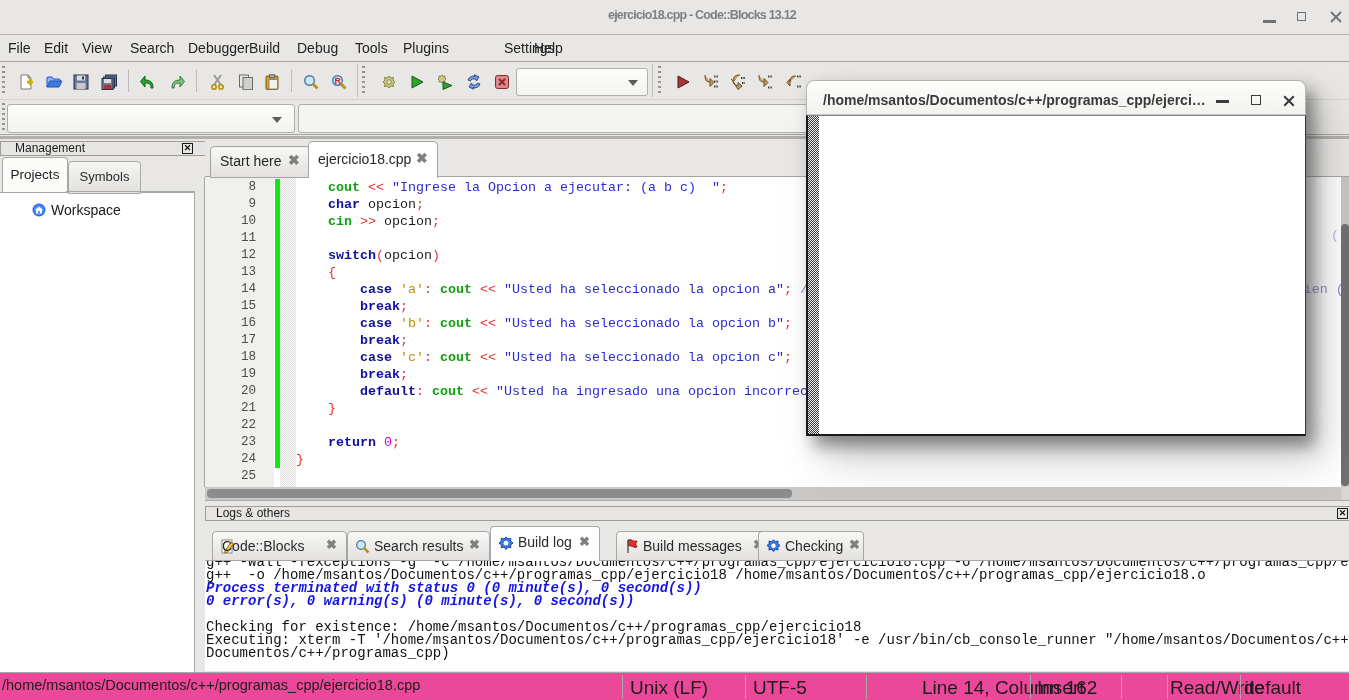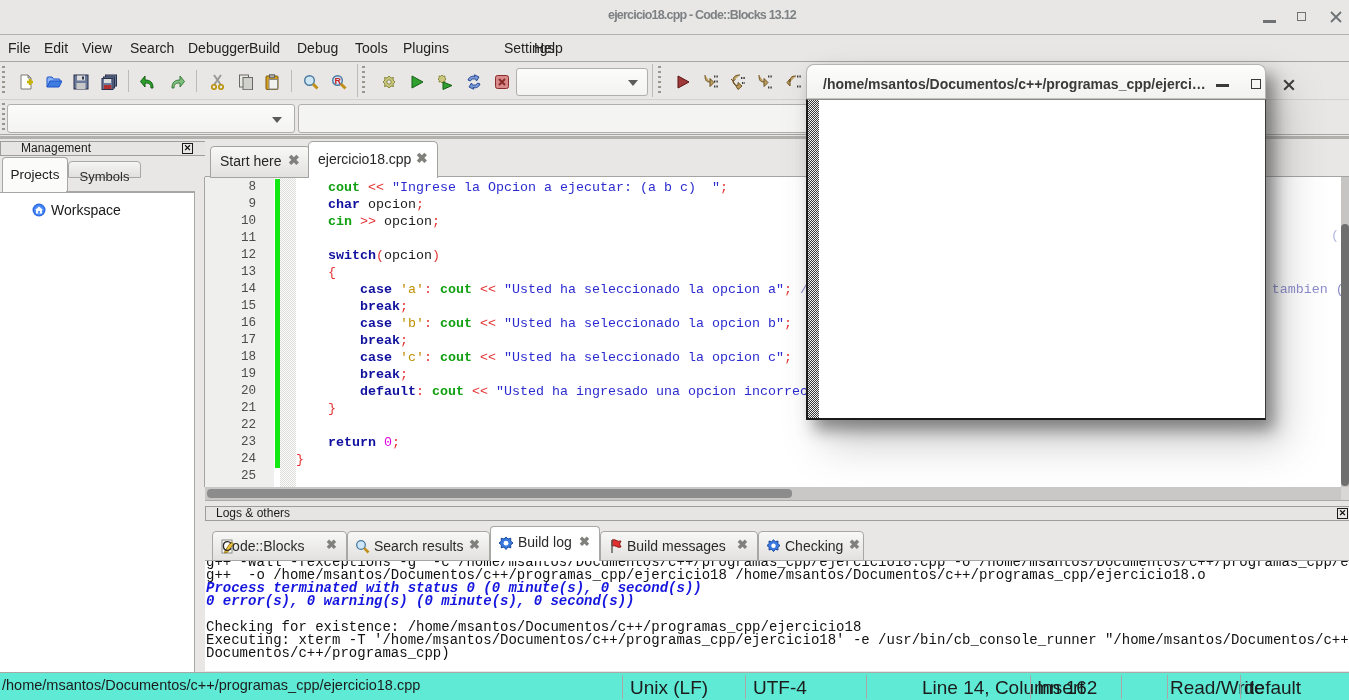--- a/index.html
+++ b/index.html
@@ -25,30 +25,30 @@
   .ticon{position:absolute;width:16px;height:16px;}
   .combo{position:absolute;background:linear-gradient(#fcfcfb,#f3f3f1);
          border:1px solid #b0afab;border-radius:3px;}
   .combo .arr{position:absolute;right:9px;top:50%;margin-top:-2px;width:0;height:0;
               border-left:5px solid transparent;border-right:5px solid transparent;
               border-top:6px solid #5c5c58;}
 
   
   #mgmt-title{left:0;top:141px;width:201px;height:13px;background:#e6e5e3;
               border:1px solid #9d9d99;font-size:12px;color:#1c1c1c;
-              line-height:13px;padding-left:20px;box-sizing:content-box;}
+              line-height:13px;padding-left:14px;box-sizing:content-box;}
   .xbox{position:absolute;width:11px;height:11px;border:1.5px solid #1a1a1a;
         background:#e8e7e5;box-sizing:border-box;color:#111;font-size:9px;
         line-height:8px;text-align:center;font-weight:bold;}
   #mgmt-white{left:0;top:192px;width:194px;height:480px;background:#fff;
               border-right:1px solid #a7a7a3;border-top:1px solid #a7a7a3;}
   #tab-projects{left:2px;top:157px;width:66px;height:35px;background:#fbfbfa;
                 border:1px solid #a7a7a3;border-bottom:none;border-radius:4px 4px 0 0;
                 font-size:13.5px;color:#202020;text-align:center;line-height:33px;box-sizing:border-box;}
-  #tab-symbols{left:68px;top:161px;width:73px;height:17px;background:linear-gradient(#f5f5f4,#e1e0de);
+  #tab-symbols{left:68px;top:161px;width:73px;height:33px;background:linear-gradient(#f5f5f4,#e1e0de);
                border:1px solid #a7a7a3;border-radius:4px 4px 0 0;
                font-size:13px;color:#2c2c2c;text-align:center;line-height:29px;box-sizing:border-box;}
 
   
   #ed-tabbar{left:205px;top:139px;width:1144px;height:37px;background:#e8e7e5;}
   #ed-tabbar-line{left:205px;top:176px;width:1144px;height:1px;background:#a4a4a0;}
   .edtab{position:absolute;box-sizing:border-box;border:1px solid #a3a3a0;
          font-size:14px;color:#262626;}
   #tab-starthere{left:210px;top:146px;width:100px;height:32px;
                  background:linear-gradient(#f8f8f7,#e2e1df);border-radius:4px 4px 0 0;}
@@ -85,27 +85,27 @@
   .ltab{position:absolute;box-sizing:border-box;border:1px solid #a7a7a3;
         font-size:14px;color:#2a2a2a;background:linear-gradient(#f8f8f7,#e2e1df);
         border-radius:4px 4px 0 0;}
   #logs-tabline{left:205px;top:560px;width:1144px;height:1px;background:#a7a7a3;}
   #logs-white{left:205px;top:561px;width:1144px;height:110px;background:#fff;overflow:hidden;}
   #logtext{position:absolute;left:1px;top:-5.5px;font-family:"Liberation Mono",monospace;
            font-size:14px;line-height:13px;white-space:pre;color:#111;}
   .lblue{color:#1515e0;font-style:italic;font-weight:bold;}
 
   
-  #statusbar{left:0;top:672px;width:1349px;height:28px;background:#5eead4;
+  #statusbar{left:0;top:672px;width:1349px;height:28px;background:#ec4899;
              border-top:1px solid #a8a8a4;font-size:13px;color:#1c1c1c;}
   .sbsep{position:absolute;top:2px;width:1px;height:24px;background:#a8a8a4;}
   .sbtxt{position:absolute;top:4px;font-size:19px;color:#1c1c1c;white-space:pre;}
 
   
-  #term{left:806px;top:64px;width:460px;height:356px;z-index:10;
+  #term{left:806px;top:80px;width:500px;height:356px;z-index:10;
         box-shadow:8px 10px 16px rgba(45,45,45,.5), 18px 24px 42px rgba(80,80,80,.28);
         border-radius:8px 8px 0 0;}
   #term-title{position:absolute;left:0;top:0;width:100%;height:35px;box-sizing:border-box;
               background:linear-gradient(#fdfdfc,#f2f2f0);
               border:1px solid #b6b5b1;border-bottom:1px solid #c3c2be;
               border-radius:8px 8px 0 0;}
   #term-title .t{position:absolute;left:16px;top:11px;font-size:14px;font-weight:bold;color:#3a3a3a;}
   #term-body{position:absolute;left:0;top:35px;width:100%;height:321px;box-sizing:border-box;
              background:#fff;border-left:2px solid #1a1a1a;border-right:1.5px solid #3a3a3a;
              border-bottom:2px solid #1a1a1a;border-top:1px solid #8a8a86;}
@@ -348,21 +348,21 @@
   <span class="tabx" style="position:absolute;left:121px;top:5px;font-size:13px;">✖</span>
 </div>
 <div class="abs ltab" style="left:490px;top:526px;width:110px;height:35px;background:#fff;border-bottom:none;z-index:2;">
   <svg style="position:absolute;left:7px;top:9px;" width="16" height="16" viewBox="0 0 16 16">
       <path d="M8 1 L10 3 L12.8 2.2 L12.6 5 L15 7 L12.6 9 L12.8 11.8 L10 11 L8 13.5 L6 11 L3.2 11.8 L3.4 9 L1 7 L3.4 5 L3.2 2.2 L6 3 Z" fill="#3a7ae0" stroke="#1a4aa0"></path>
       <circle cx="8" cy="7.2" r="2.4" fill="#fff"></circle>
     </svg>
   <span style="position:absolute;left:27px;top:7px;">Build log</span>
   <span class="tabx" style="position:absolute;left:88px;top:7px;font-size:13px;">✖</span>
 </div>
-<div class="abs ltab" style="left:600px;top:531px;width:158px;height:30px;">
+<div class="abs ltab" style="left:616px;top:531px;width:158px;height:30px;">
   <svg style="position:absolute;left:7px;top:7px;" width="15" height="15" viewBox="0 0 15 15">
       <path d="M4 1 C8 -0.5 9 3.5 13 2 L11.5 5 L13 8 C9 9.5 8 5.5 4 7 Z" fill="#e03030" stroke="#8a1515"></path>
       <path d="M4 1 L4 14" stroke="#5a5a54" stroke-width="1.4"></path>
     </svg>
   <span style="position:absolute;left:26px;top:6px;">Build messages</span>
   <span class="tabx" style="position:absolute;left:136px;top:5px;font-size:13px;">✖</span>
 </div>
 <div class="abs ltab" style="left:758px;top:531px;width:106px;height:30px;">
   <svg style="position:absolute;left:7px;top:7px;" width="15" height="15" viewBox="0 0 15 15">
       <path d="M7.5 0.8 L9.4 2.7 L12 2 L11.8 4.6 L14 6.5 L11.8 8.4 L12 11 L9.4 10.3 L7.5 12.6 L5.6 10.3 L3 11 L3.2 8.4 L1 6.5 L3.2 4.6 L3 2 L5.6 2.7 Z" fill="#3a7ae0" stroke="#1a4aa0"></path>
@@ -380,21 +380,21 @@
 Checking for existence: /home/msantos/Documentos/c++/programas_cpp/ejercicio18
 Executing: xterm -T '/home/msantos/Documentos/c++/programas_cpp/ejercicio18' -e /usr/bin/cb_console_runner "/home/msantos/Documentos/c++/programas_cpp/ejercicio18" (in /home/msantos/
 Documentos/c++/programas_cpp)</div>
   </div>
 
 <div class="abs" id="statusbar">
   <span class="sbtxt" style="left:2px;font-size:14.5px;">/home/msantos/Documentos/c++/programas_cpp/ejercicio18.cpp</span>
   <span class="sbsep" style="left:622px;"></span>
   <span class="sbtxt" style="left:630px;">Unix (LF)</span>
   <span class="sbsep" style="left:745px;"></span>
-  <span class="sbtxt" style="left:753px;">UTF-4</span>
+  <span class="sbtxt" style="left:753px;">UTF-5</span>
   <span class="sbsep" style="left:866px;"></span>
   <span class="sbtxt" style="left:874px;margin-left:48px;">Line 14, Column 162</span>
   <span class="sbsep" style="left:1030px;"></span>
   <span class="sbtxt" style="left:1037px;">Insert</span>
   <span class="sbsep" style="left:1121px;"></span>
   <span class="sbsep" style="left:1167px;"></span>
   <span class="sbtxt" style="left:1170px;">Read/Write</span>
   <span class="sbsep" style="left:1240px;"></span>
   <span class="sbtxt" style="left:1244px;">default</span>
 </div>

